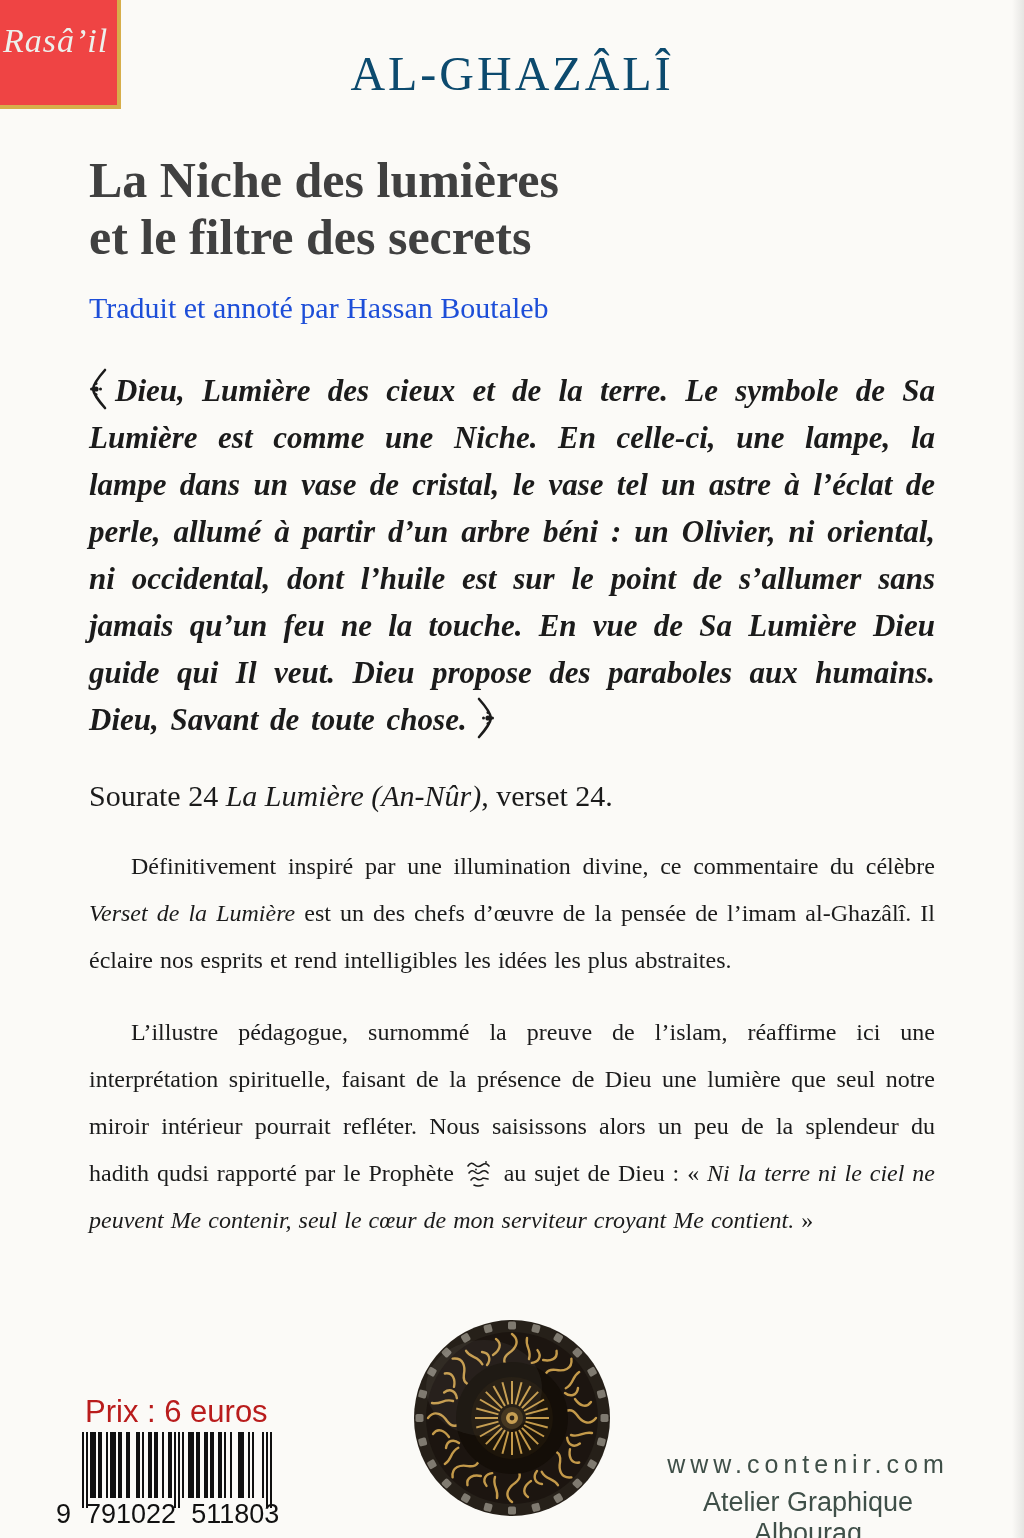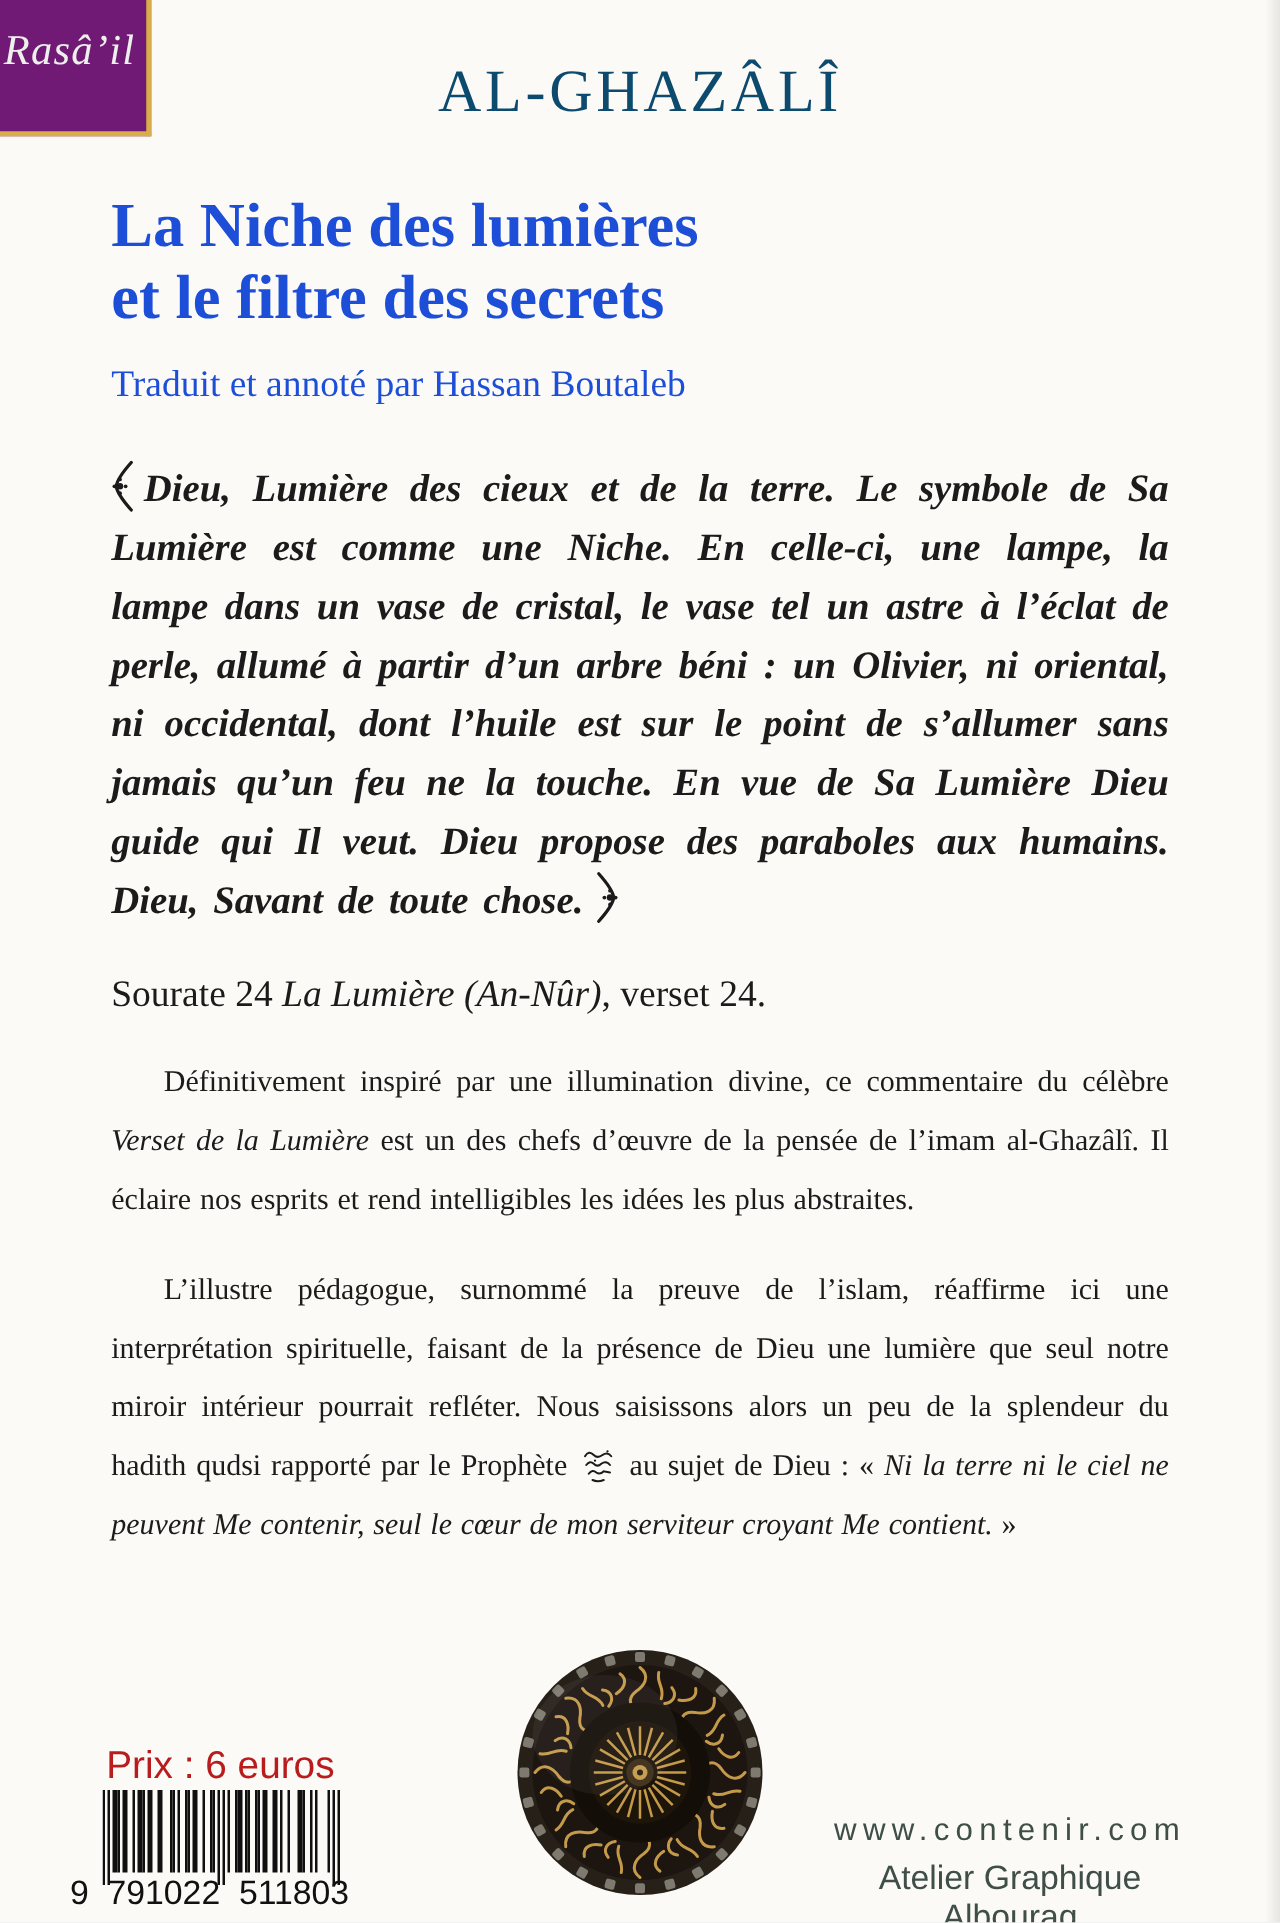--- a/index.html
+++ b/index.html
@@ -2,28 +2,28 @@
 <html><head>
 <meta charset="utf-8">
 <title>Book back cover</title>
 <style>
   html,body{margin:0;padding:0;background:#e9e9e9;}
   .page{position:relative;width:1024px;height:1538px;background:#fbfaf7;overflow:hidden;
         font-family:"Liberation Serif",serif;color:#1b1b1b;}
   .page::after{content:"";position:absolute;top:0;right:0;bottom:0;width:12px;pointer-events:none;
         background:linear-gradient(to left,rgba(80,80,80,.12),rgba(0,0,0,0));}
   
-  .corner{position:absolute;left:0;top:0;width:117px;height:105px;background:#701a75;
+  .corner{position:absolute;left:0;top:0;width:117px;height:105px;background:#ef4444;
         border-right:4px solid #d7ae4a;border-bottom:4px solid #d7ae4a;}
   .corner .lbl{position:absolute;left:3px;top:22px;font-style:italic;font-size:34px;color:#edf1ec;letter-spacing:1px;}
   
   .author{position:absolute;top:46px;left:0;width:100%;text-align:center;margin:0;
         font-size:48px;font-weight:400;letter-spacing:3px;color:#0c4a6e;}
   .column{position:absolute;left:89px;top:152px;width:846px;}
-  .book-title{margin:0;font-size:50px;line-height:57px;font-weight:bold;color:#1d4ed8;}
+  .book-title{margin:0;font-size:50px;line-height:57px;font-weight:bold;color:#404040;}
   .byline{margin-top:25px;font-size:30px;color:#1d4ed8;}
   
   .quote{margin-top:42px;font-size:31px;line-height:47px;font-weight:bold;font-style:italic;
         text-align:justify;word-spacing:4px;}
   .orn{display:inline-block;vertical-align:-9px;}
   .orn.close{transform:scaleX(-1);margin-left:8px;}
   .orn.open{margin-right:6px;}
   .source{margin-top:6px;font-size:30px;line-height:44px;}
   .source .it{font-style:italic;}
   

